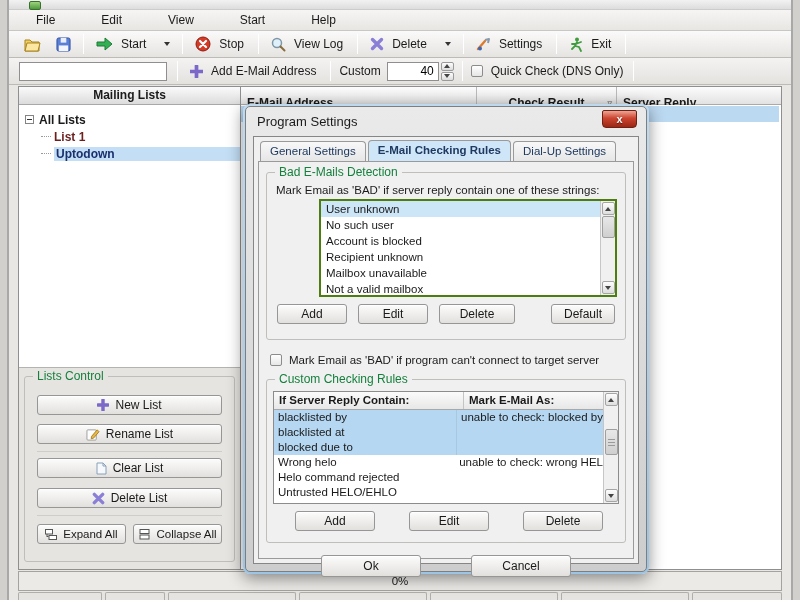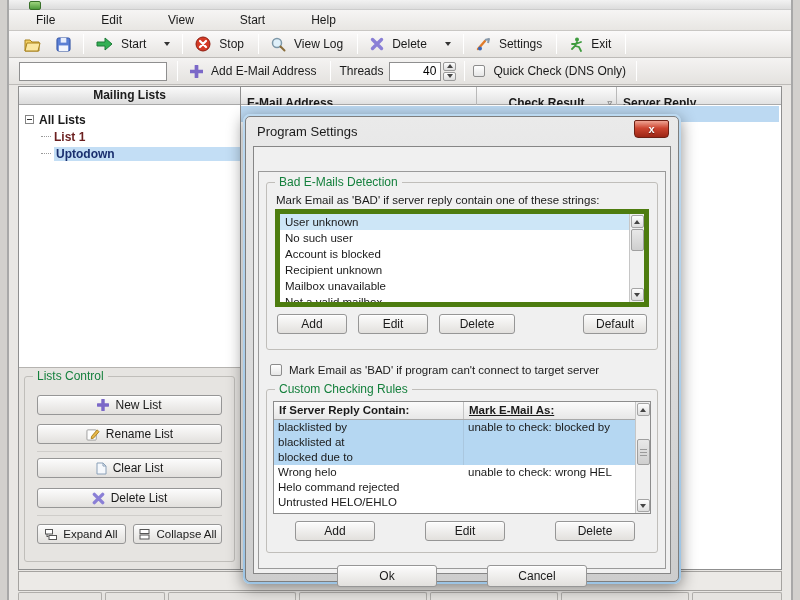--- a/index.html
+++ b/index.html
@@ -75,21 +75,21 @@
   .list-body { flex:1; position:relative; background:#fff; }
   .hl-band { position:absolute; left:0; right:2px; top:1px; height:16px; background:#bcd9f2; }
 
   
   .progress { position:absolute; left:9px; right:9px; bottom:9px; height:20px; background:#eceae7;
               border:1px solid #a5a3a0; text-align:center; line-height:18px; font-size:11.5px; }
   .statusstrip { position:absolute; left:9px; right:9px; bottom:0; height:8px; background:#e6e4e1; display:flex; }
   .status-cell { border:1px solid #b0aeab; border-bottom:none; border-radius:2px 2px 0 0; margin-right:3px; }
 
   
-  .dialog-glow { position:absolute; left:243px; top:114px; width:438px; height:470px;
+  .dialog-glow { position:absolute; left:243px; top:104px; width:406px; height:470px;
                  background:linear-gradient(#bcd9f0,#9cc4e4); border-radius:7px;
                  box-shadow:0 4px 16px rgba(0,0,0,.45); }
   .dialog-frame { position:absolute; inset:2px; background:linear-gradient(#eaeaea,#cdcdcd);
                   border:1px solid #7e7e7e; border-radius:5px; }
   .dialog-title { position:absolute; left:11px; top:7px; font-size:13px; color:#1b1b1b; }
   .close-btn { position:absolute; right:9px; top:3px; width:35px; height:18px;
                border:1px solid #6d2014; border-radius:2px 2px 4px 4px;
                background:linear-gradient(#efa493,#cc4530 45%,#9c2615);
                color:#fff; font-weight:bold; font-size:11px; text-align:center; line-height:16px;
                text-shadow:0 1px 1px #5c150a; }
@@ -99,21 +99,21 @@
   .tabs { display:flex; padding:4px 6px 0; gap:2px; position:relative; z-index:2; }
   .tab { padding:3px 9px 2px; font-size:11.5px; color:#1f3a60; border:1px solid #9a9a9a; border-bottom:none;
          border-radius:4px 4px 0 0; background:linear-gradient(#f8f8f8,#e6e6e6); height:20px; }
   .tab.active { background:#cfe5f8; font-weight:bold; height:21px; margin-top:-1px; }
   .tab-page { position:absolute; left:4px; right:4px; top:24px; bottom:4px; border:1px solid #9a9a9a;
               background:#f0f0f0; padding:8px 7px 6px; z-index:1; }
 
   .bad-group { height:168px; background:#f0f0f0; padding:12px 8px 6px; margin-top:2px; }
   .bad-group .legend, .custom-group .legend { background:#f0f0f0; }
   .dlg-label { font-size:11.5px; margin:-1px 0 3px 1px; }
-  .listbox { position:relative; height:98px; border:5px solid #4d7c0f; background:#fff; overflow:hidden; }
+  .listbox { position:relative; height:98px; border:2px solid #4d7c0f; background:#fff; overflow:hidden;margin-left:44px; }
   .lb-items { margin-right:15px; }
   .lb-item { height:16px; line-height:16px; padding-left:5px; font-size:11.5px; }
   .lb-item.selected { background:#cde6f7; }
   .vscroll { position:absolute; right:0; top:0; bottom:0; width:15px; background:#f0f0f0; border-left:1px solid #c6c6c6;
              display:flex; flex-direction:column; align-items:center; }
   .scroll-arrow { width:13px; height:13px; margin:1px 0; background:linear-gradient(#fdfdfd,#dedede);
                   border:1px solid #a5a5a5; border-radius:2px; display:flex; align-items:center; justify-content:center; }
   .scroll-arrow.bottom { margin-top:auto; }
   .thumb { width:13px; border:1px solid #9f9f9f; background:linear-gradient(#e8e8e8,#cfcfcf); border-radius:2px; }
   .thumb.grip { display:flex; flex-direction:column; justify-content:center; gap:2px; align-items:center; }
@@ -125,21 +125,21 @@
   .btn-default { margin-left:auto !important; width:64px !important; }
 
   .connect-row { display:flex; align-items:center; gap:7px; margin:14px 2px 13px 4px; font-size:11.5px; }
 
   .custom-group { height:164px; background:#f0f0f0; padding:11px 6px 6px; }
   .rules-table { position:relative; height:113px; border:1px solid #8c8c8c; background:#fff; overflow:hidden; }
   .rt-inner { margin-right:15px; height:100%; }
   .rt-header { display:flex; height:18px; background:linear-gradient(#fbfbfb,#e7e7e7); border-bottom:1px solid #a8a8a8;
                font-weight:bold; font-size:11.5px; }
   .rt-h1 { width:190px; padding:2px 0 0 5px; border-right:1px solid #c4c4c4; }
-  .rt-h2 { flex:1; padding:2px 0 11px 5px;text-decoration:underline; }
+  .rt-h2 { flex:1; padding:2px 0 11px 5px; }
   .rt-row { display:flex; font-size:11.5px; }
   .rt-row.selected { background:#b5d7f2; }
   .rt-c1 { width:190px; padding-left:4px; border-right:1px solid rgba(150,170,190,.35); }
   .rt-c2 { flex:1; padding-left:4px; }
   .rt-line { height:15px; line-height:15px; white-space:nowrap; overflow:hidden; }
   .rt-sliver { height:6px; overflow:hidden; padding-left:4px;
                background:repeating-linear-gradient(90deg,#6a6a6a 0 6px,transparent 6px 14px) 4px 4px / 160px 1.5px no-repeat; }
   .dlg-btnrow2 { display:flex; justify-content:space-between; margin-top:7px; padding:0 16px 0 22px; }
   .dlg-btnrow2 .btn { width:80px; }
   .ok-row { display:flex; justify-content:center; gap:50px; margin-top:12px; }
@@ -239,21 +239,21 @@
     <div class="addressbar">
       <input class="email-input" type="text" value="" style="">
       <span class="sep" style="margin-left:10px;"></span>
       <span class="toolbtn">
         <svg width="13" height="13" viewBox="0 0 14 14">
           <path d="M7 1 V13 M1 7 H13" stroke="#7b68c8" stroke-width="4" stroke-linecap="round"></path>
         </svg>
         <span class="lbl">Add E-Mail Address</span>
       </span>
       <span class="sep"></span>
-      <span style="margin:0 6px 0 3px;">Threads</span>
+      <span style="margin:0 6px 0 3px;">Custom</span>
       <input class="spin-box" type="text" value="40" style="">
       <span class="spinner">
         <span class="spin-btn">
             <span class="tri-u"></span>
           </span>
         <span class="spin-btn">
             <span class="tri-d"></span>
           </span>
       </span>
       <span class="sep" style="margin:0 8px;"></span>
@@ -357,20 +357,25 @@
       <span class="status-cell" style="flex:1; margin-right:0"></span>
     </div>
   </div>
 
   <div class="dialog-glow">
     <div class="dialog-frame">
       <div class="dialog-title">Program Settings</div>
       <div class="close-btn">x</div>
 
       <div class="dialog-client">
+        <div class="tabs">
+          <span class="tab">General Settings</span>
+          <span class="tab active">E-Mail Checking Rules</span>
+          <span class="tab">Dial-Up Settings</span>
+        </div>
 
         <div class="tab-page">
 
           <div class="group bad-group">
             <span class="legend">Bad E-Mails Detection</span>
             <div class="dlg-label">Mark Email as 'BAD' if server reply contain one of these strings:</div>
             <div class="listbox">
               <div class="lb-items">
                 <div class="lb-item selected">User unknown</div>
                 <div class="lb-item">No such user</div>

